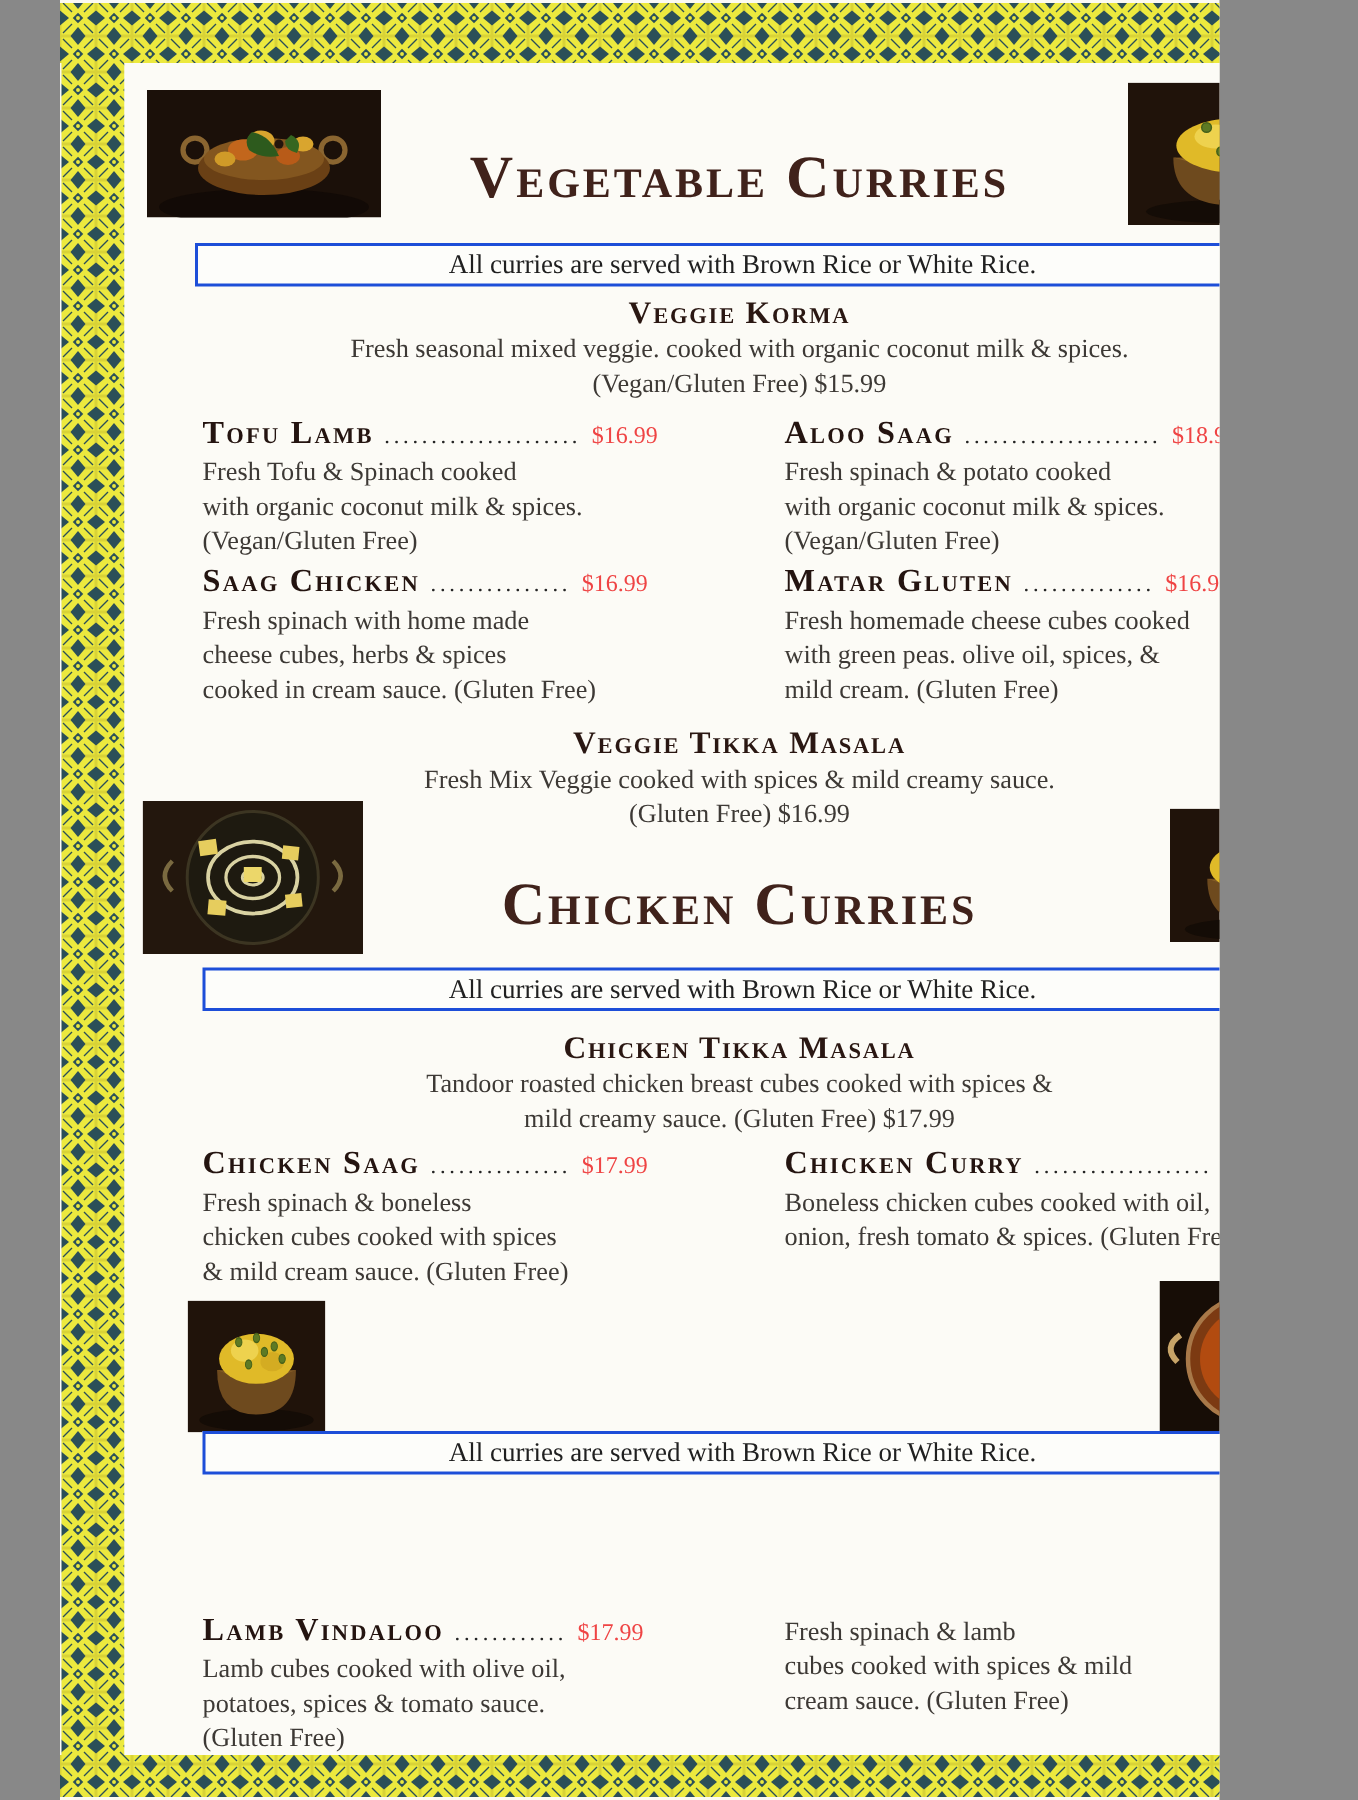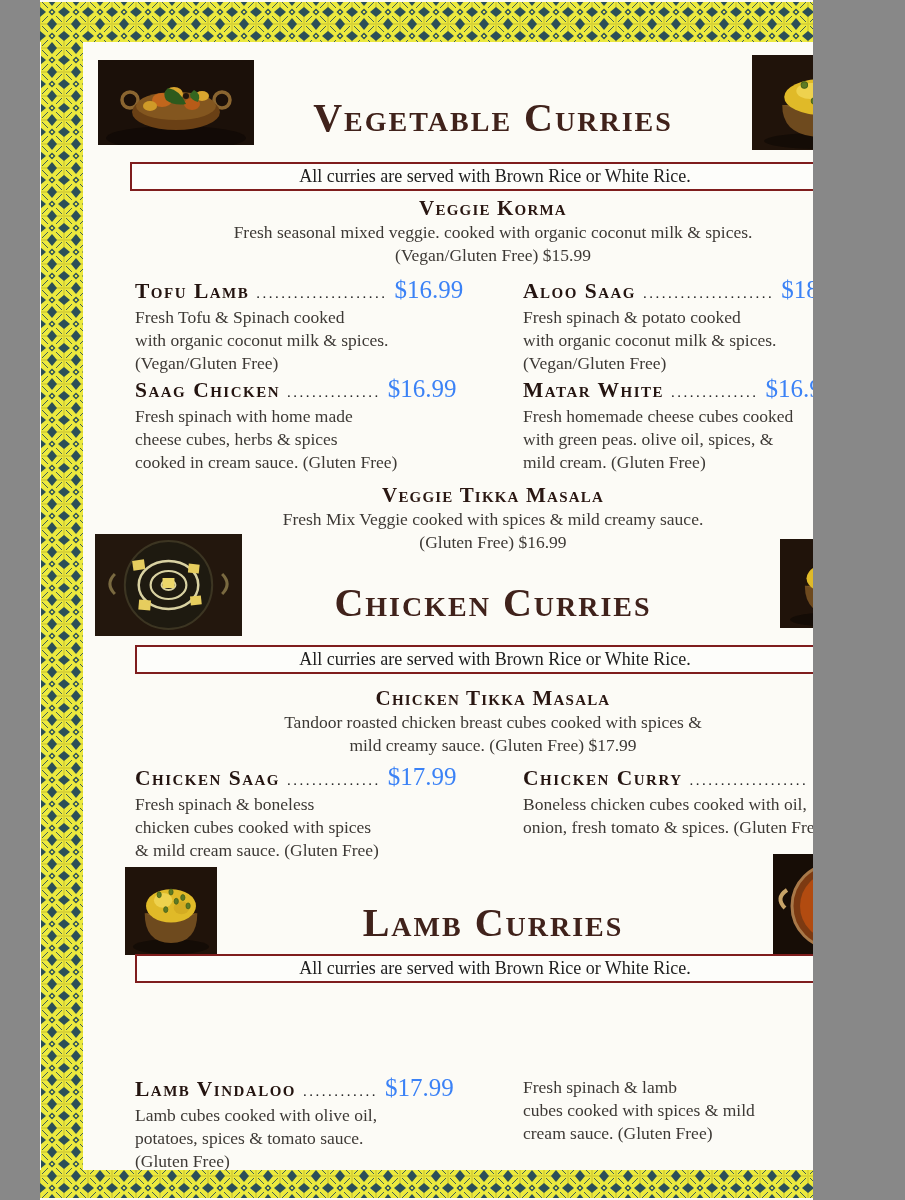--- a/index.html
+++ b/index.html
@@ -4,30 +4,30 @@
 <style>
   html,body{margin:0;padding:0;background:#888;}
   .page{position:relative;width:773px;height:1200px;background:#fbfaf2;overflow:hidden;
         font-family:Liberation Serif, serif;margin-left:40px;}
   .frame{position:absolute;left:0;top:0;z-index:1;}
   .content{position:absolute;left:43px;top:42px;width:820px;height:1128px;background:#fcfbf6;z-index:2;}
   .photo{position:absolute;}
   .photo svg{display:block;}
   .sec-title{position:absolute;left:0;width:100%;text-align:center;font-weight:bold;
              font-variant:small-caps;color:#40221b;font-size:40px;letter-spacing:2px;line-height:1;}
-  .notice{position:absolute;border:2px solid #7f1d1d;background:#fdfdfa;text-align:center;
+  .notice{position:absolute;border:2px solid #1d4ed8;background:#fdfdfa;text-align:center;
           font-size:18px;color:#202020;line-height:25px;height:25px;}
   .feat{position:absolute;left:0;width:100%;text-align:center;}
   .feat-name{font-weight:bold;font-variant:small-caps;font-size:21px;letter-spacing:1.2px;color:#2a1712;line-height:25px;}
   .feat-desc{font-size:17.5px;color:#3d3935;line-height:23px;white-space:pre-line;}
   .item{position:absolute;}
   .item-head{white-space:nowrap;}
   .item-name{font-weight:bold;font-variant:small-caps;font-size:21.5px;letter-spacing:1.5px;color:#241410;}
   .item-dots{font-size:15px;letter-spacing:2.5px;color:#242424;margin:0 3px;}
-  .item-price{font-size:25px;color:#3b82f6;}
+  .item-price{font-size:16px;color:#ef4444;}
   .item-desc{font-size:17.5px;line-height:23px;color:#3d3935;white-space:pre-line;margin-top:2px;}
 </style>
 </head>
 <body>
 
 <div class="page">
 
   <svg class="frame" width="905" height="1200">
     <defs>
       <pattern id="tp" width="24" height="24" patternUnits="userSpaceOnUse">
@@ -164,21 +164,21 @@
         <span class="item-dots">...............</span>
         <span class="item-price">$16.99</span>
       </div>
       <div class="item-desc">Fresh spinach with home made
 cheese cubes, herbs &amp; spices
 cooked in cream sauce. (Gluten Free)</div>
     </div>
 
     <div class="item" style="left:440px;top:333px;width:375px">
       <div class="item-head">
-        <span class="item-name">Matar White</span>
+        <span class="item-name">Matar Gluten</span>
         <span class="item-dots">..............</span>
         <span class="item-price">$16.99</span>
       </div>
       <div class="item-desc">Fresh homemade cheese cubes cooked
 with green peas. olive oil, spices, &amp;
 mild cream. (Gluten Free)</div>
     </div>
 
     <div class="feat" style="top:441px">
       <div class="feat-name">Veggie Tikka Masala</div>
@@ -225,21 +225,20 @@
       </div>
       <div class="item-desc">Boneless chicken cubes cooked with oil,
 onion, fresh tomato &amp; spices. (Gluten Free)</div>
     </div>
 
     <div class="photo" style="left:42px;top:825px;width:92px;height:88px">
       <svg width="92" height="88">
           <use href="#ph-rice"></use>
         </svg>
     </div>
-    <div class="sec-title" style="top:861px">Lamb Curries</div>
     <div class="photo" style="left:690px;top:812px;width:122px;height:102px">
       <svg width="122" height="102">
           <use href="#ph-lamb"></use>
         </svg>
     </div>
 
     <div class="notice" style="left:52px;top:912px;width:716px">All curries are served with Brown Rice or White Rice.</div>
 
 
     <div class="item" style="left:52px;top:1032px;width:385px">

